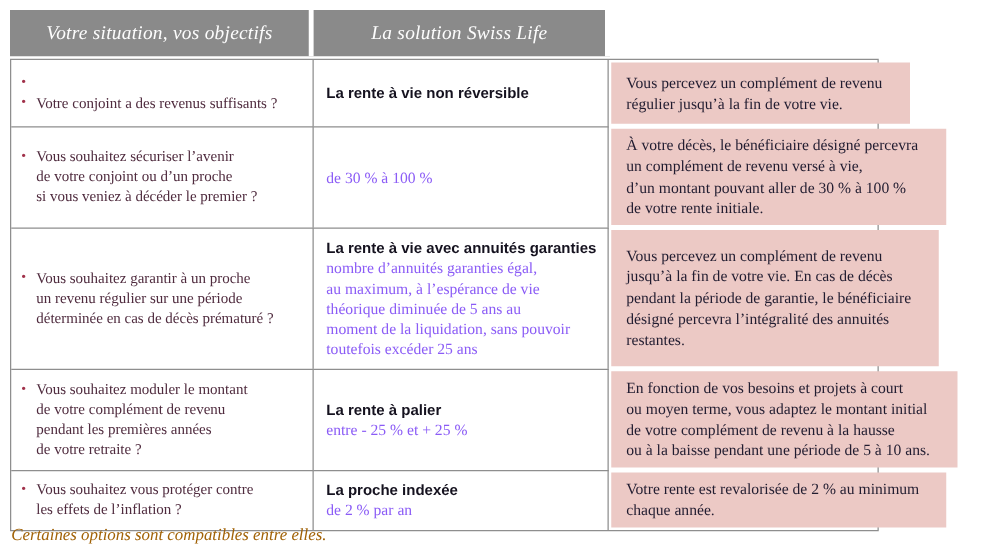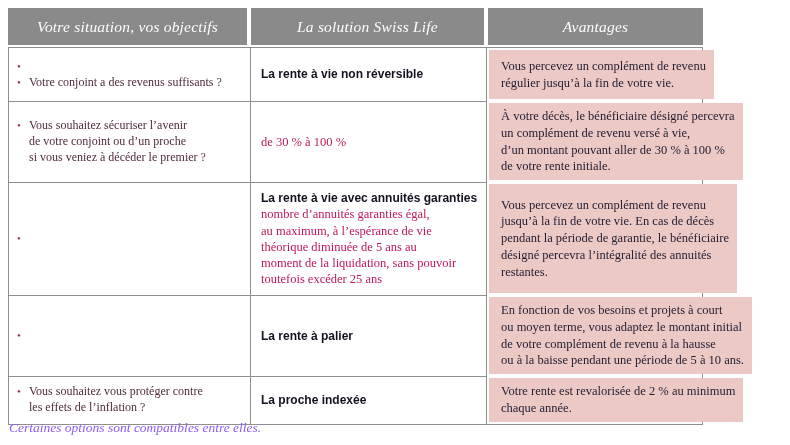--- a/index.html
+++ b/index.html
@@ -51,21 +51,21 @@
   }
   .cell-avantage{
     display:flex;box-sizing:border-box;
     padding:0 0 0 2px;
   }
   .pink{
     background:#ecc9c5;
     flex:1;
     margin:2px 0;
     display:flex;flex-direction:column;justify-content:center;
-    padding:5px 8px 5px 12px;box-sizing:border-box;
+    padding:5px 22px 5px 12px;box-sizing:border-box;
   }
   .r1{min-height:53px;}
   .r2{min-height:77px;}
   .r3{min-height:113px;}
   .r4{min-height:78px;}
   .r5{min-height:45px;}
   
   .bullet-item{
     display:flex;align-items:flex-start;
     color:#4f2b3e;
@@ -78,45 +78,44 @@
   .bullet-text{white-space:pre;}
   .sol-title{
     font-family:"Liberation Sans", sans-serif;
     font-weight:bold;
     font-size:12px;line-height:1.35;
     color:#15121f;
     white-space:pre;
   }
   .sol-detail{
     font-size:12.5px;line-height:1.3;
-    color:#be185d;
+    color:#8b5cf6;
     white-space:pre;
   }
   .adv-text{
     font-size:12.5px;line-height:1.34;
     color:#211c30;
     white-space:pre;
   }
   .footnote{
     position:absolute;left:9px;top:420px;
     font-style:italic;
     font-size:13.5px;
-    color:#8b5cf6;
+    color:#a16207;
   }
 </style>
 </head>
 <body>
 
 <div class="page">
   <div class="table-wrap">
 
     <div class="thead">
       <div class="th gapright">Votre situation, vos objectifs</div>
       <div class="th gapright">La solution Swiss Life</div>
-      <div class="th">Avantages</div>
     </div>
 
     <div class="tbody">
 
       <div class="row r1">
         <div class="cell-situation">
           <div class="bullet-item">
             <span class="bullet">•</span>
           </div>
           <div class="bullet-item">
@@ -154,20 +153,23 @@
 d’un montant pouvant aller de 30 % à 100 %
 de votre rente initiale.</div>
           </div>
         </div>
       </div>
 
       <div class="row r3">
         <div class="cell-situation">
           <div class="bullet-item">
             <span class="bullet">•</span>
+            <span class="bullet-text">Vous souhaitez garantir à un proche
+un revenu régulier sur une période
+déterminée en cas de décès prématuré ?</span>
           </div>
         </div>
         <div class="cell-solution">
           <div class="sol-title">La rente à vie avec annuités garanties</div>
           <div class="sol-detail">nombre d’annuités garanties égal,
 au maximum, à l’espérance de vie
 théorique diminuée de 5 ans au
 moment de la liquidation, sans pouvoir
 toutefois excéder 25 ans</div>
         </div>
@@ -179,24 +181,29 @@
 désigné percevra l’intégralité des annuités
 restantes.</div>
           </div>
         </div>
       </div>
 
       <div class="row r4">
         <div class="cell-situation">
           <div class="bullet-item">
             <span class="bullet">•</span>
+            <span class="bullet-text">Vous souhaitez moduler le montant
+de votre complément de revenu
+pendant les premières années
+de votre retraite ?</span>
           </div>
         </div>
         <div class="cell-solution">
           <div class="sol-title">La rente à palier</div>
+          <div class="sol-detail">entre - 25 % et + 25 %</div>
         </div>
         <div class="cell-avantage">
           <div class="pink">
             <div class="adv-text">En fonction de vos besoins et projets à court
 ou moyen terme, vous adaptez le montant initial
 de votre complément de revenu à la hausse
 ou à la baisse pendant une période de 5 à 10 ans.</div>
           </div>
         </div>
       </div>
@@ -204,20 +211,21 @@
       <div class="row r5">
         <div class="cell-situation">
           <div class="bullet-item">
             <span class="bullet">•</span>
             <span class="bullet-text">Vous souhaitez vous protéger contre
 les effets de l’inflation ?</span>
           </div>
         </div>
         <div class="cell-solution">
           <div class="sol-title">La proche indexée</div>
+          <div class="sol-detail">de 2 % par an</div>
         </div>
         <div class="cell-avantage">
           <div class="pink">
             <div class="adv-text">Votre rente est revalorisée de 2 % au minimum
 chaque année.</div>
           </div>
         </div>
       </div>
 
     </div>

